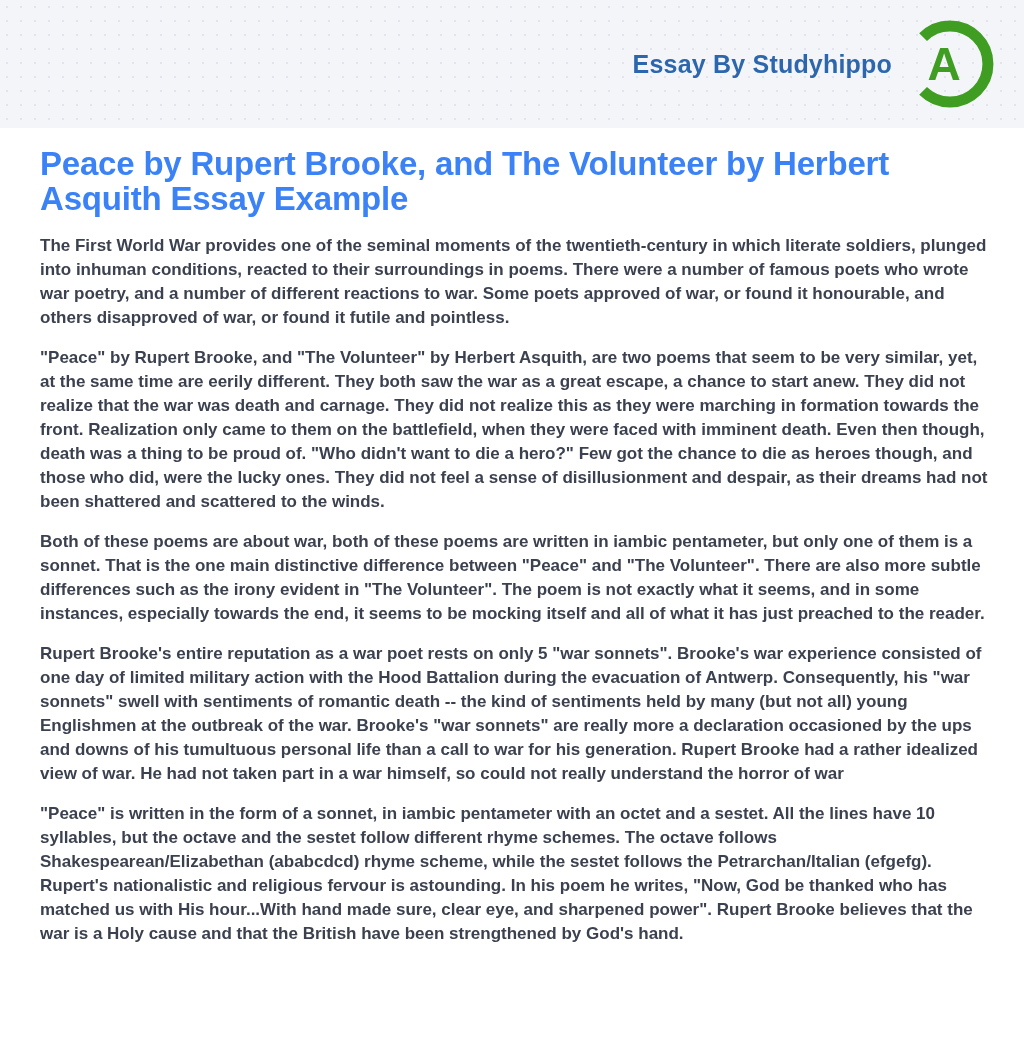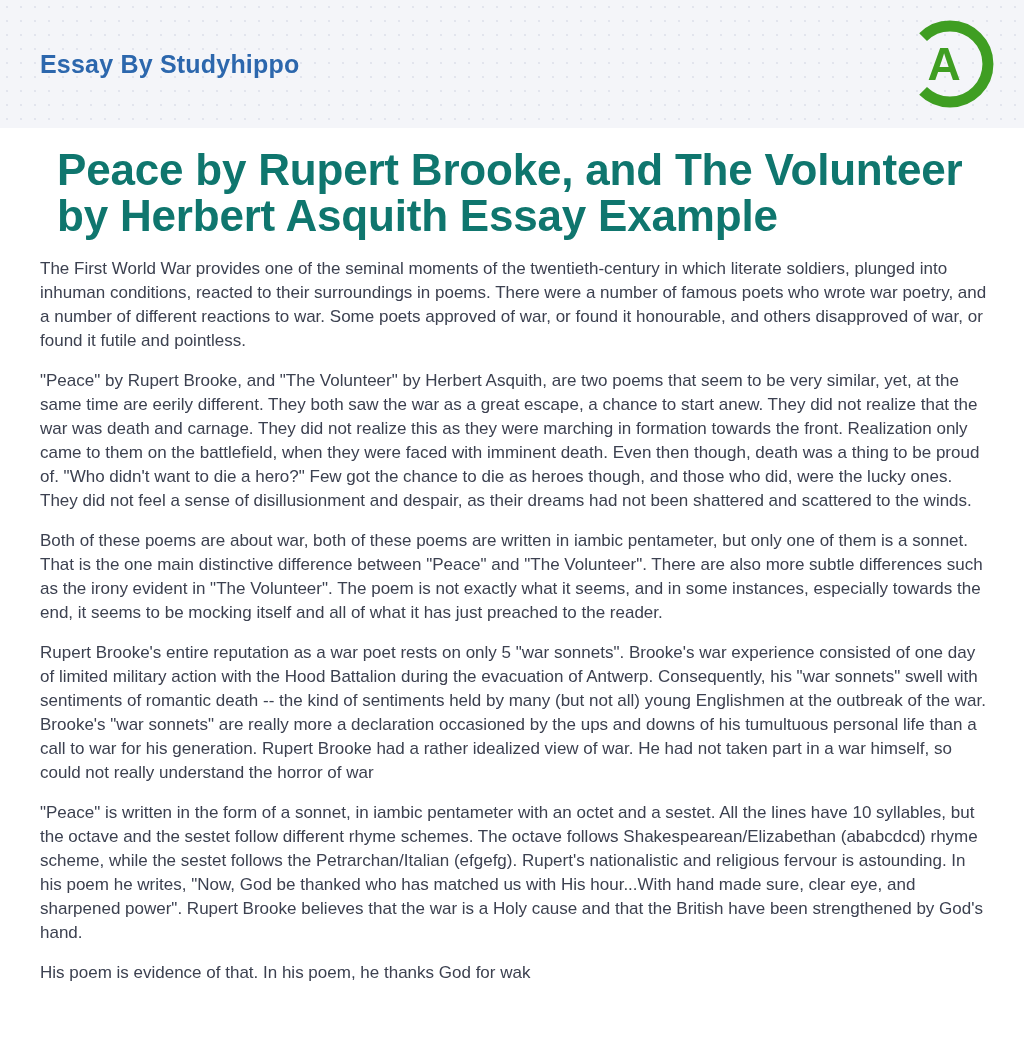--- a/index.html
+++ b/index.html
@@ -15,22 +15,23 @@
     overflow: hidden;
   }
   
   .header {
     height: 128px;
     background-color: #f4f5f9;
     background-image: radial-gradient(rgba(208,212,226,0.5) 1.2px, transparent 1.2px);
     background-size: 14px 14px;
     display: flex;
     align-items: center;
-    justify-content: space-between;
+    justify-content: flex-end;
     padding: 0 28px 0 40px;
+    gap: 12px;
   }
   .header-left { display: flex; flex-direction: column; gap: 13px; }
   .site-title {
     color: #2c67ad;
     font-size: 25px;
     font-weight: 700;
     letter-spacing: 0.2px;
   }
   .page-url {
     color: #2c67ad;
@@ -43,34 +44,34 @@
   .logo svg { display: block; }
   .logo-letter {
     font-family: "Liberation Sans", sans-serif;
     font-weight: 700;
   }
   
   .content {
     padding: 19px 36px 0 40px;
   }
   .essay-title {
-    color: #0f766e;
-    font-size: 44px;
+    color: #3b82f6;
+    font-size: 33px;
     font-weight: 700;
     line-height: 1.05;
     letter-spacing: -0.2px;
     margin-bottom: 18px;
-    margin-left: 17px;
   }
   .para {
     color: #3c4150;
     font-size: 17px;
     line-height: 24px;
     letter-spacing: 0px;
     margin-bottom: 16px;
+    font-weight: bold;
   }
 </style>
 </head>
 <body>
 
 <div class="page">
 
   <div class="header">
     <div class="header-left">
       <div class="site-title">Essay By Studyhippo</div>
@@ -83,16 +84,15 @@
     </div>
   </div>
 
   <div class="content">
     <h1 class="essay-title">Peace by Rupert Brooke, and The Volunteer by Herbert Asquith Essay Example</h1>
     <p class="para">The First World War provides one of the seminal moments of the twentieth-century in which literate soldiers, plunged into inhuman conditions, reacted to their surroundings in poems. There were a number of famous poets who wrote war poetry, and a number of different reactions to war. Some poets approved of war, or found it honourable, and others disapproved of war, or found it futile and pointless.</p>
     <p class="para">"Peace" by Rupert Brooke, and "The Volunteer" by Herbert Asquith, are two poems that seem to be very similar, yet, at the same time are eerily different. They both saw the war as a great escape, a chance to start anew. They did not realize that the war was death and carnage. They did not realize this as they were marching in formation towards the front. Realization only came to them on the battlefield, when they were faced with imminent death. Even then though, death was a thing to be proud of. "Who didn't want to die a hero?" Few got the chance to die as heroes though, and those who did, were the lucky ones. They did not feel a sense of disillusionment and despair, as their dreams had not been shattered and scattered to the winds.</p>
     <p class="para">Both of these poems are about war, both of these poems are written in iambic pentameter, but only one of them is a sonnet. That is the one main distinctive difference between "Peace" and "The Volunteer". There are also more subtle differences such as the irony evident in "The Volunteer". The poem is not exactly what it seems, and in some instances, especially towards the end, it seems to be mocking itself and all of what it has just preached to the reader.</p>
     <p class="para">Rupert Brooke's entire reputation as a war poet rests on only 5 "war sonnets". Brooke's war experience consisted of one day of limited military action with the Hood Battalion during the evacuation of Antwerp. Consequently, his "war sonnets" swell with sentiments of romantic death -- the kind of sentiments held by many (but not all) young Englishmen at the outbreak of the war. Brooke's "war sonnets" are really more a declaration occasioned by the ups and downs of his tumultuous personal life than a call to war for his generation. Rupert Brooke had a rather idealized view of war. He had not taken part in a war himself, so could not really understand the horror of war</p>
     <p class="para">"Peace" is written in the form of a sonnet, in iambic pentameter with an octet and a sestet. All the lines have 10 syllables, but the octave and the sestet follow different rhyme schemes. The octave follows Shakespearean/Elizabethan (ababcdcd) rhyme scheme, while the sestet follows the Petrarchan/Italian (efgefg). Rupert's nationalistic and religious fervour is astounding. In his poem he writes, "Now, God be thanked who has matched us with His hour...With hand made sure, clear eye, and sharpened power". Rupert Brooke believes that the war is a Holy cause and that the British have been strengthened by God's hand.</p>
-    <p class="para">His poem is evidence of that. In his poem, he thanks God for wak</p>
   </div>
 
 </div>
 
 </body></html>

